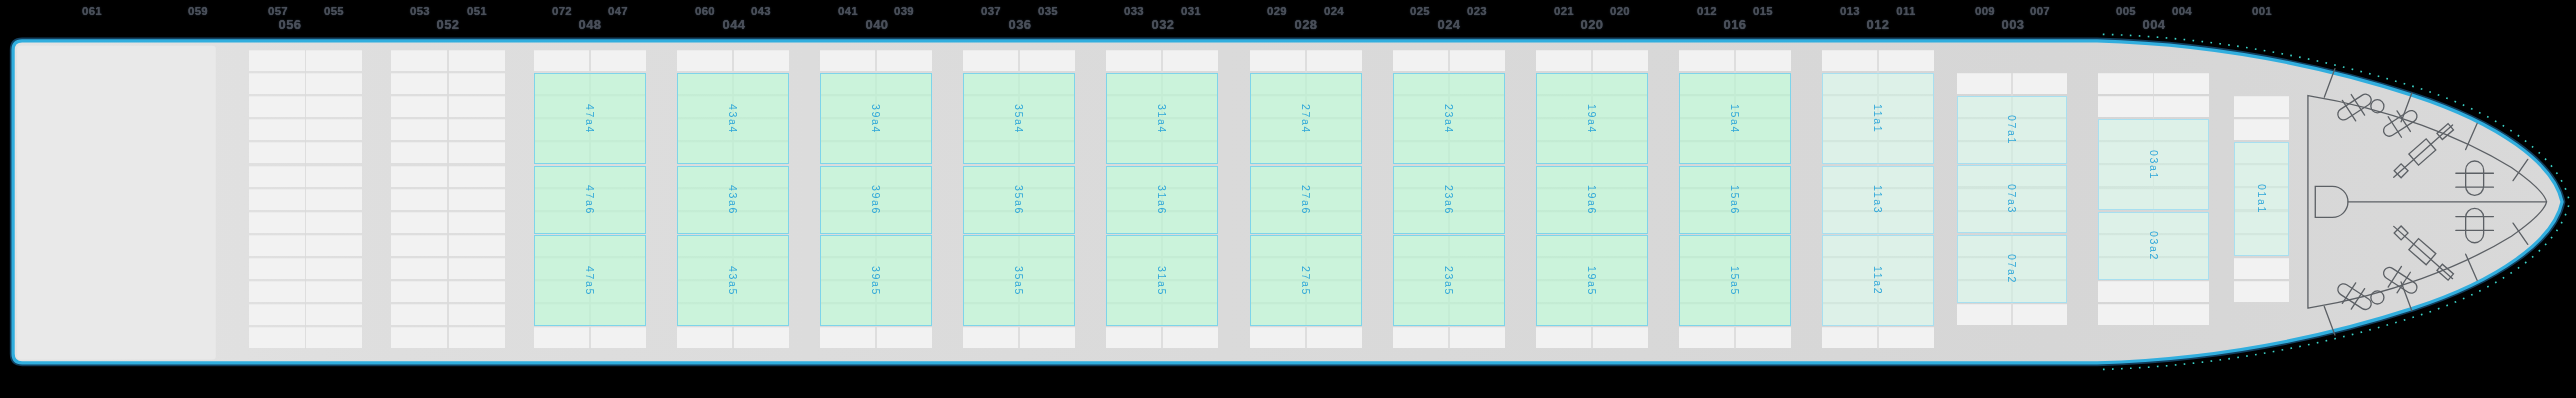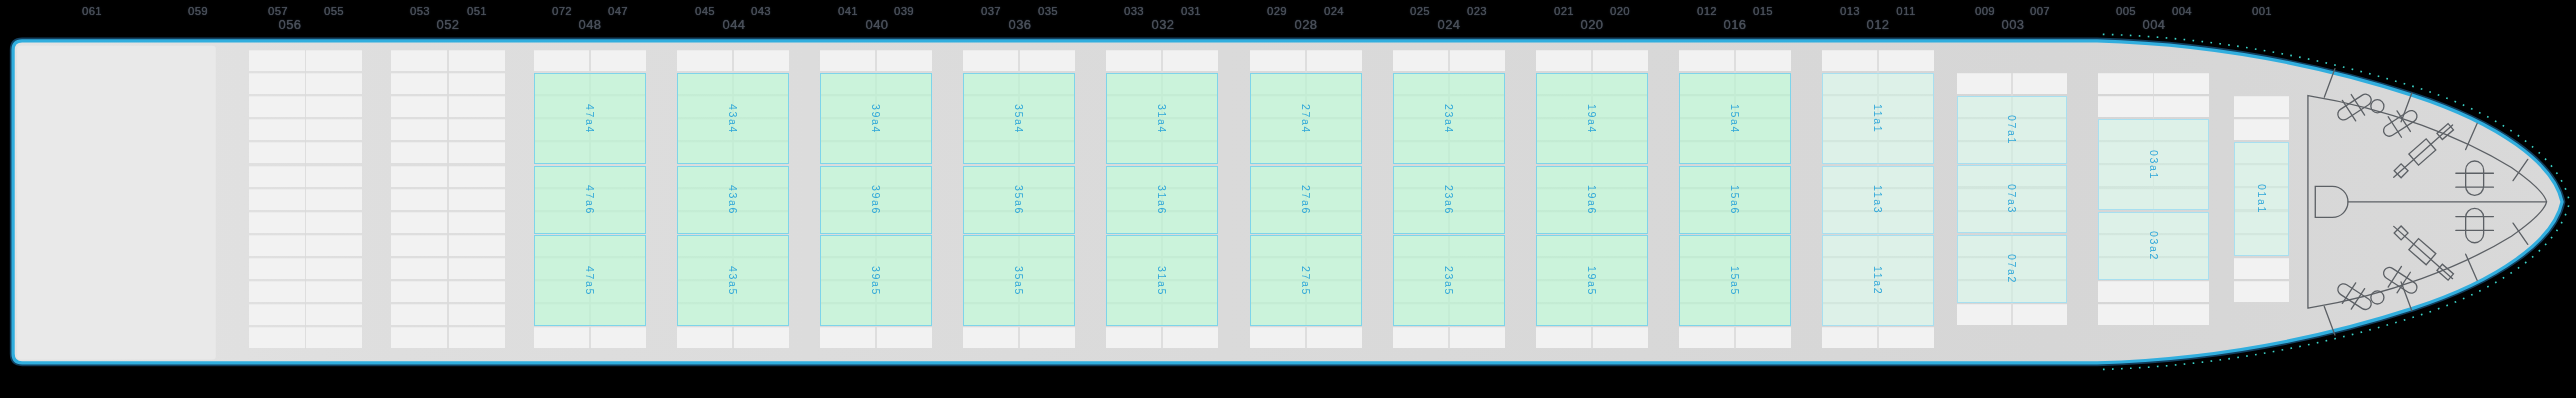--- a/index.html
+++ b/index.html
@@ -1,21 +1,21 @@
 <!DOCTYPE html>
 <html style="font-size:13px"><head>
 <meta charset="utf-8">
 <style>
   html,body{margin:0;padding:0;background:#000;}
   #stage{position:relative;width:2576px;height:398px;background:#000;overflow:hidden;
          font-family:"Liberation Sans",sans-serif;}
   #ship-svg{position:absolute;left:0;top:0;}
   
   .bay-num{position:absolute;transform:translateX(-50%);color:var(--bay-label,#494e58);
-           font-weight:400;letter-spacing:0.4px;white-space:nowrap;
+           font-weight:700;letter-spacing:0.4px;white-space:nowrap;
            text-shadow:0 0 0.8px rgba(195,210,230,.40),0 0 2.5px rgba(110,150,195,.22);}
   .bay-num.upper{top:4.9px;font-size:11.4px;}
   .bay-num.lower{top:17px;font-size:13px;}
   
   .col{position:absolute;}
   .cellrow{position:absolute;left:0;right:0;background:var(--cell-fill,#f2f2f2);
            box-shadow:inset 0 0.8px 0 rgba(0,0,0,.035);}
   .divider{position:absolute;top:0;bottom:0;left:calc(50% - 0.8px);width:1.6px;
            background:rgba(219,219,219,.85);}
   .zone{position:absolute;left:0;right:0;box-sizing:border-box;display:flex;
@@ -100,21 +100,21 @@
 
   <div id="bay-labels">
       <span class="bay-num upper" style="left: 92px;">061</span>
       <span class="bay-num upper" style="left: 198px;">059</span>
       <span class="bay-num upper" style="left: 278px;">057</span>
       <span class="bay-num upper" style="left: 334px;">055</span>
       <span class="bay-num upper" style="left: 420px;">053</span>
       <span class="bay-num upper" style="left: 477px;">051</span>
       <span class="bay-num upper" style="left: 562px;">072</span>
       <span class="bay-num upper" style="left: 618px;">047</span>
-      <span class="bay-num upper" style="left: 705px;">045</span>
+      <span class="bay-num upper" style="left: 705px;">060</span>
       <span class="bay-num upper" style="left: 761px;">043</span>
       <span class="bay-num upper" style="left: 848px;">041</span>
       <span class="bay-num upper" style="left: 904px;">039</span>
       <span class="bay-num upper" style="left: 991px;">037</span>
       <span class="bay-num upper" style="left: 1048px;">035</span>
       <span class="bay-num upper" style="left: 1134px;">033</span>
       <span class="bay-num upper" style="left: 1191px;">031</span>
       <span class="bay-num upper" style="left: 1277px;">029</span>
       <span class="bay-num upper" style="left: 1334px;">024</span>
       <span class="bay-num upper" style="left: 1420px;">025</span>

